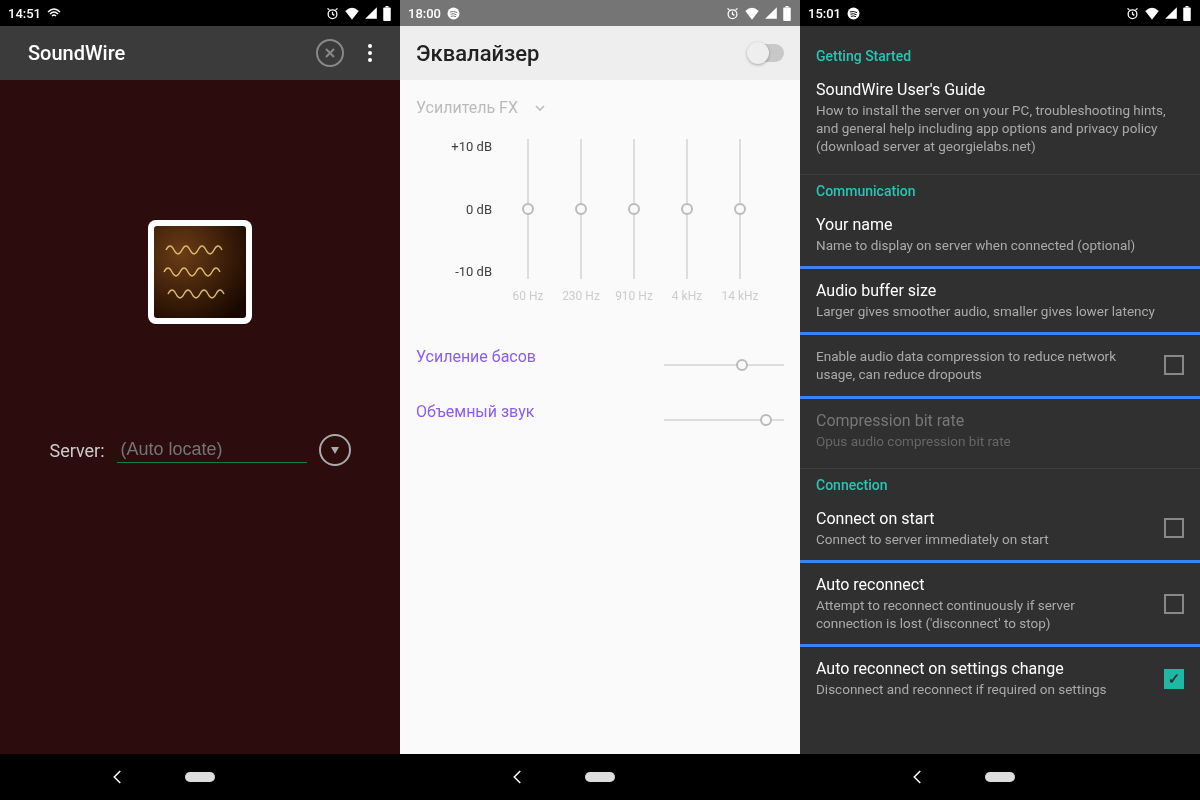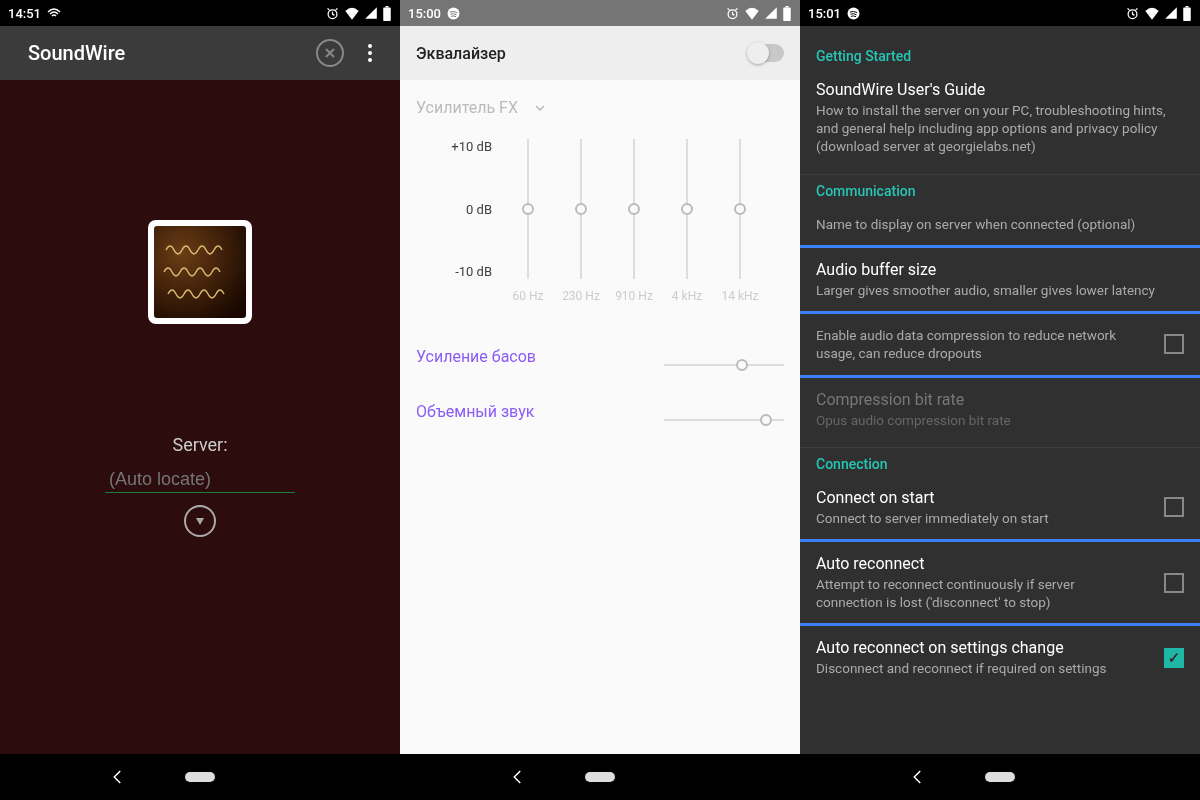--- a/index.html
+++ b/index.html
@@ -54,21 +54,21 @@
   }
   .logo-inner {
     width:100%; height:100%;
     background: radial-gradient(circle at 30% 30%, #6b3d15, #1a0800 85%);
     border-radius:3px;
     position:relative; overflow:hidden;
   }
   .server-row {
     margin-top:110px;
     display:flex; align-items:center; gap:12px;
-    color:#ccc; font-size:18px;flex-direction:column;
+    color:#ccc; font-size:18px;
   }
   .server-input {
     width:190px; border:none; border-bottom:1px solid #15803d;
     background:transparent; font-size:18px; color:#aaa;
     padding:2px 4px;
   }
   .connect-btn {
     width:32px;height:32px;border:2px solid #aaa;border-radius:50%;
     display:flex;align-items:center;justify-content:center;
   }
@@ -77,21 +77,21 @@
     display:flex;align-items:center;justify-content:center;color:#888;
   }
 
   
   .p2 { background:#fafafa; color:#222;}
   .p2 .appbar {
     height:54px; background:#eeeeee;
     display:flex; align-items:center; padding:0 16px;
     justify-content:space-between;
   }
-  .p2 .appbar .title { font-size:16px; color:#222; font-weight:500;}
+  .p2 .appbar .title { font-size:22px; color:#222; font-weight:500;}
   .switch {
     width:36px;height:18px;background:#c8c8c8;border-radius:10px;position:relative;
   }
   .switch::after{
     content:"";position:absolute;left:-1px;top:-2px;width:22px;height:22px;
     background:#eee;border-radius:50%;box-shadow:0 1px 3px rgba(0,0,0,.3);
   }
   .p2 .body { padding:18px 16px 0 16px; }
   .fx-row { display:flex; align-items:center; gap:17px; color:#bbb; font-size:16px; margin-bottom:22px;}
   .eq-area { display:flex; margin-bottom:26px;}
@@ -225,21 +225,21 @@
           <rect width="30" height="10" rx="5" fill="#ddd"></rect>
         </svg>
       </span>
     <span style="width:18px"></span>
   </div>
 </div>
 
 <div class="panel p2">
   <div class="statusbar">
     <div class="left">
-      <span>15:00</span>
+      <span>18:00</span>
       <span>
           <svg width="13" height="13" viewBox="0 0 24 24">
             <circle cx="12" cy="12" r="11" fill="#fff"></circle>
             <path d="M6 9q6 -2 12 1M7 13q5 -2 10 1M8 17q4 -1.5 8 .5" stroke="#757575" stroke-width="1.8" fill="none" stroke-linecap="round"></path>
           </svg>
         </span>
     </div>
     <div class="right">
       <span>
           <svg width="15" height="15" viewBox="0 0 24 24" fill="#fff">
@@ -390,20 +390,21 @@
   <div class="body">
     <div class="section-head">Getting Started</div>
     <div class="setting">
       <div class="ttl">SoundWire User's Guide</div>
       <div class="sub">How to install the server on your PC, troubleshooting hints, and general help including app options and privacy policy (download server at georgielabs.net)</div>
     </div>
     <div class="divider"></div>
 
     <div class="section-head">Communication</div>
     <div class="setting">
+      <div class="ttl">Your name</div>
       <div class="sub">Name to display on server when connected (optional)</div>
     </div>
     <div class="setting">
       <div class="ttl">Audio buffer size</div>
       <div class="sub">Larger gives smoother audio, smaller gives lower latency</div>
     </div>
     <div class="setting haschk">
       <div class="sub">Enable audio data compression to reduce network usage, can reduce dropouts</div>
       <div class="chk"></div>
     </div>

